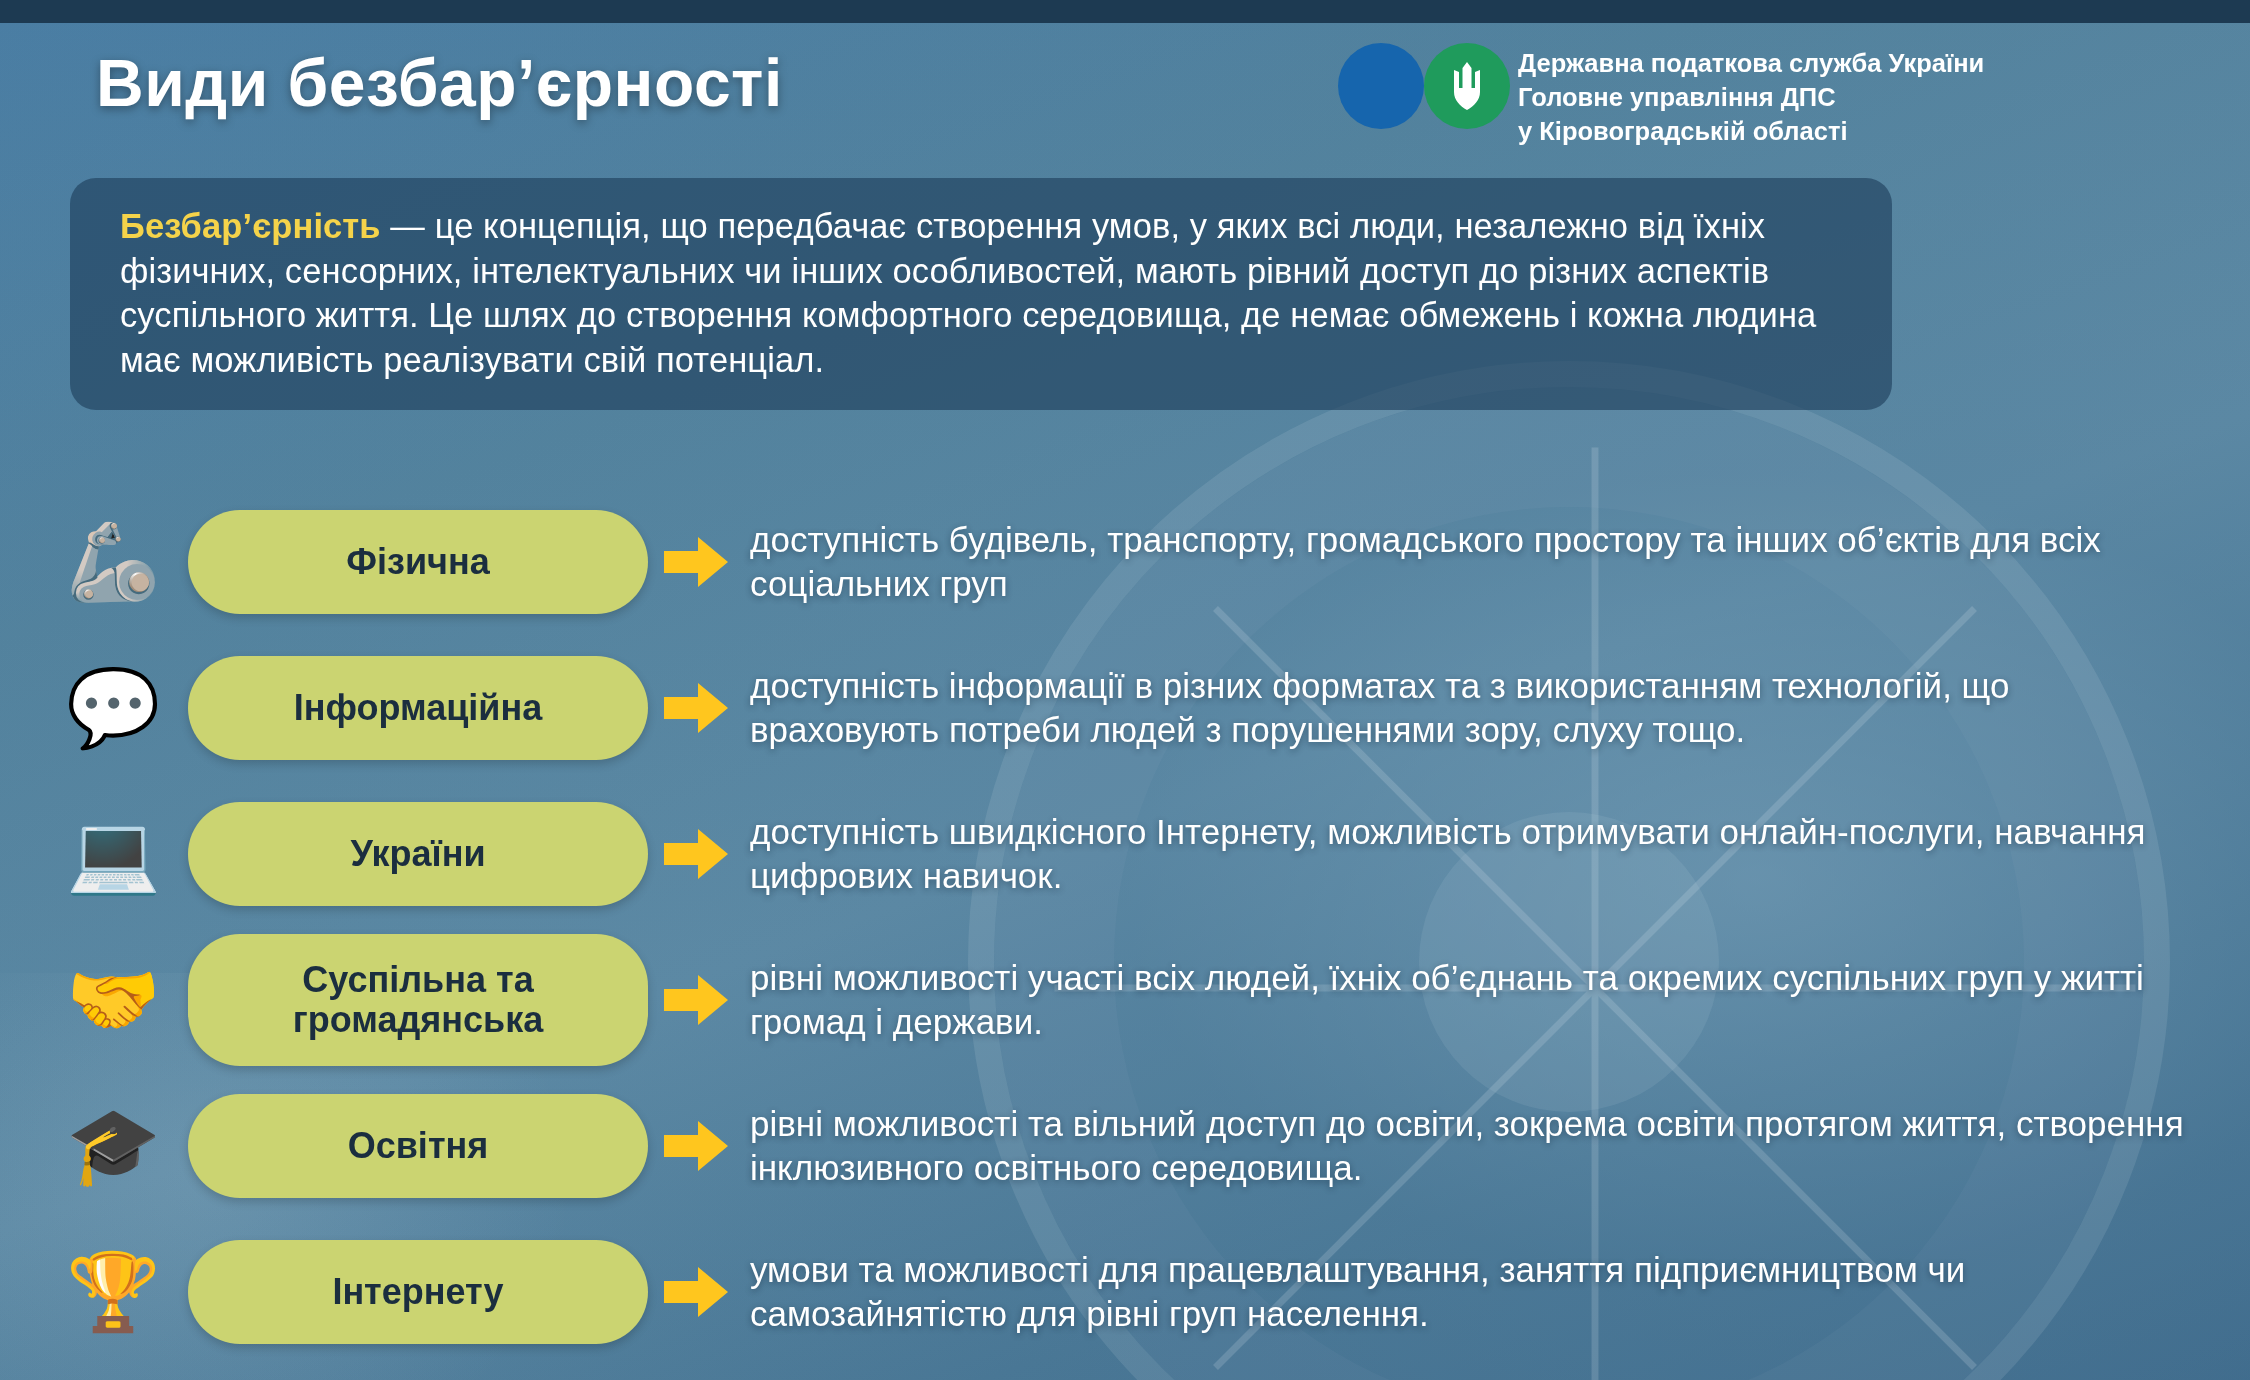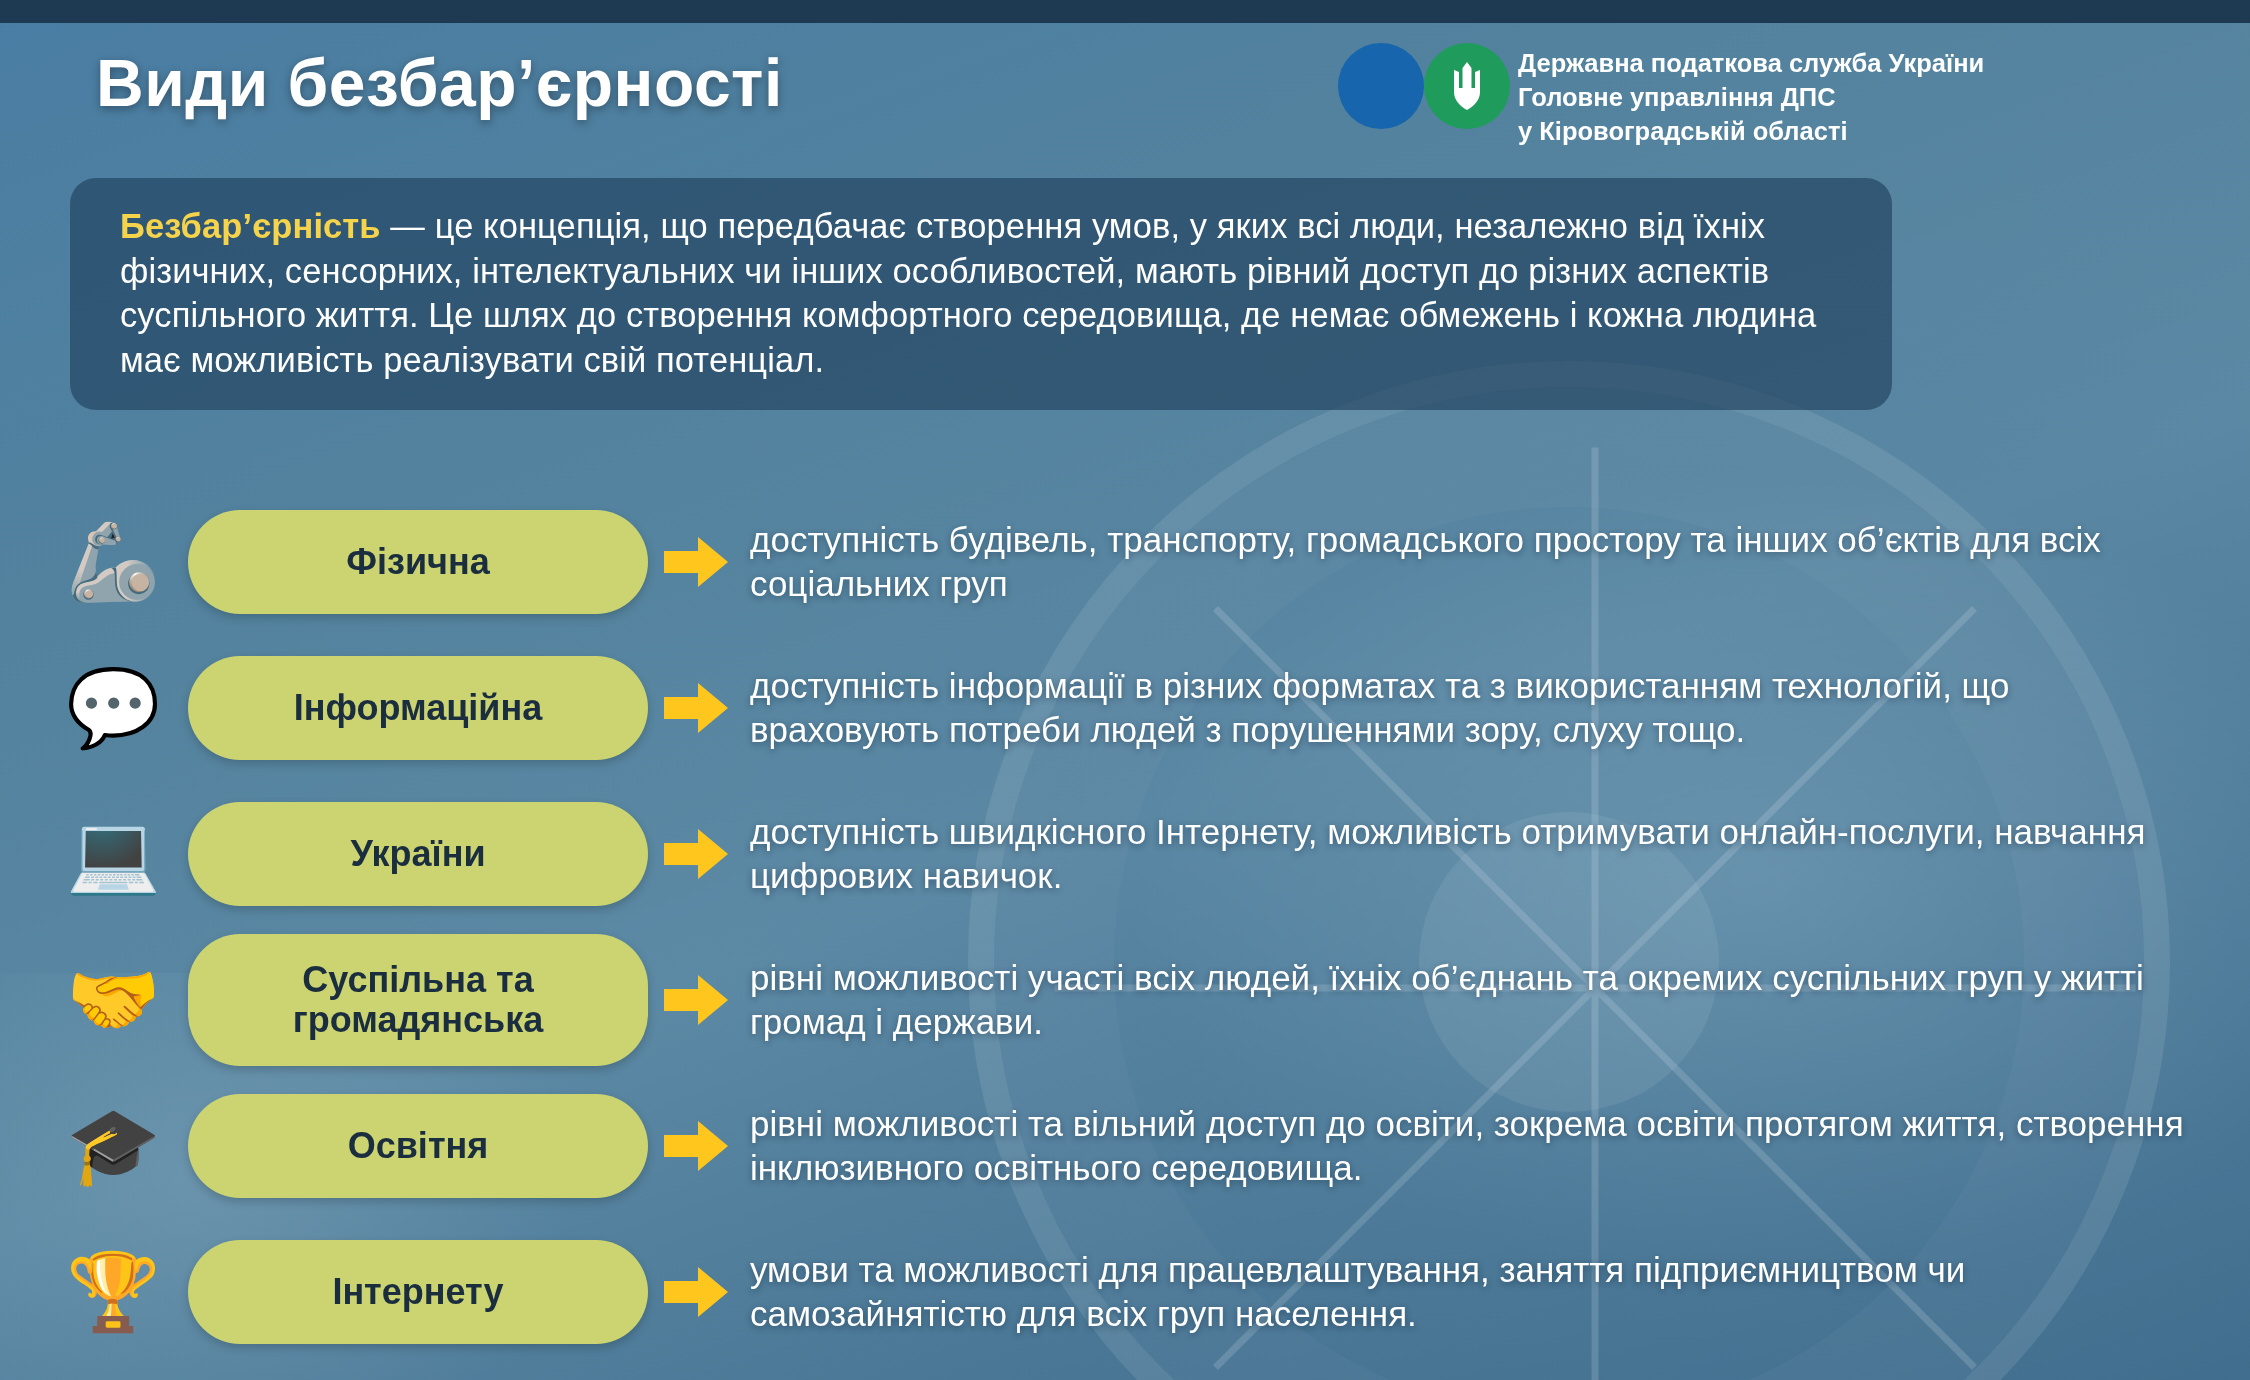--- a/index.html
+++ b/index.html
@@ -303,17 +303,17 @@
     </div>
 
     <div class="row r5">
       <div class="icon-cell">🏆</div>
       <div class="pill">Інтернету</div>
       <div class="arrow-cell">
         <svg class="arrow" viewBox="0 0 64 54">
           <path d="M0 16 L34 16 L34 2 L64 27 L34 52 L34 38 L0 38 Z" fill="#ffc61e"></path>
         </svg>
       </div>
-      <div class="desc">умови та можливості для працевлаштування, заняття підприємництвом чи самозайнятістю для всіх груп населення.</div>
+      <div class="desc">умови та можливості для працевлаштування, заняття підприємництвом чи самозайнятістю для рівні груп населення.</div>
     </div>
 
   </div>
 </div>
 
 </body></html>

